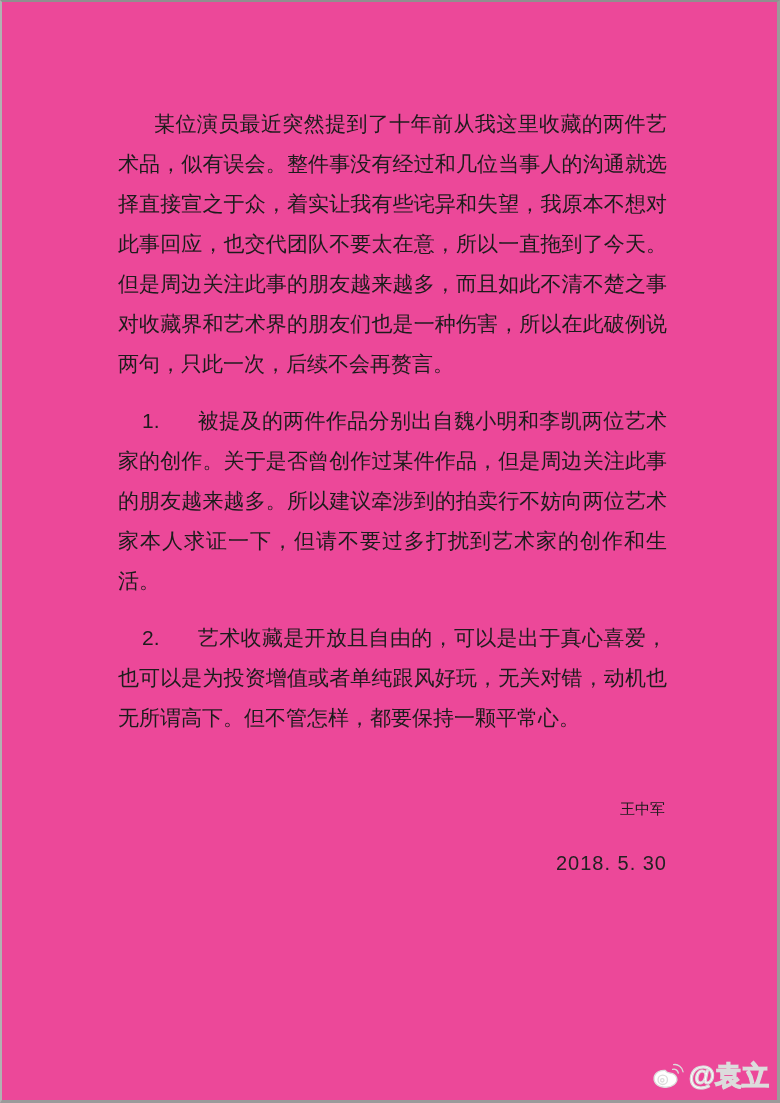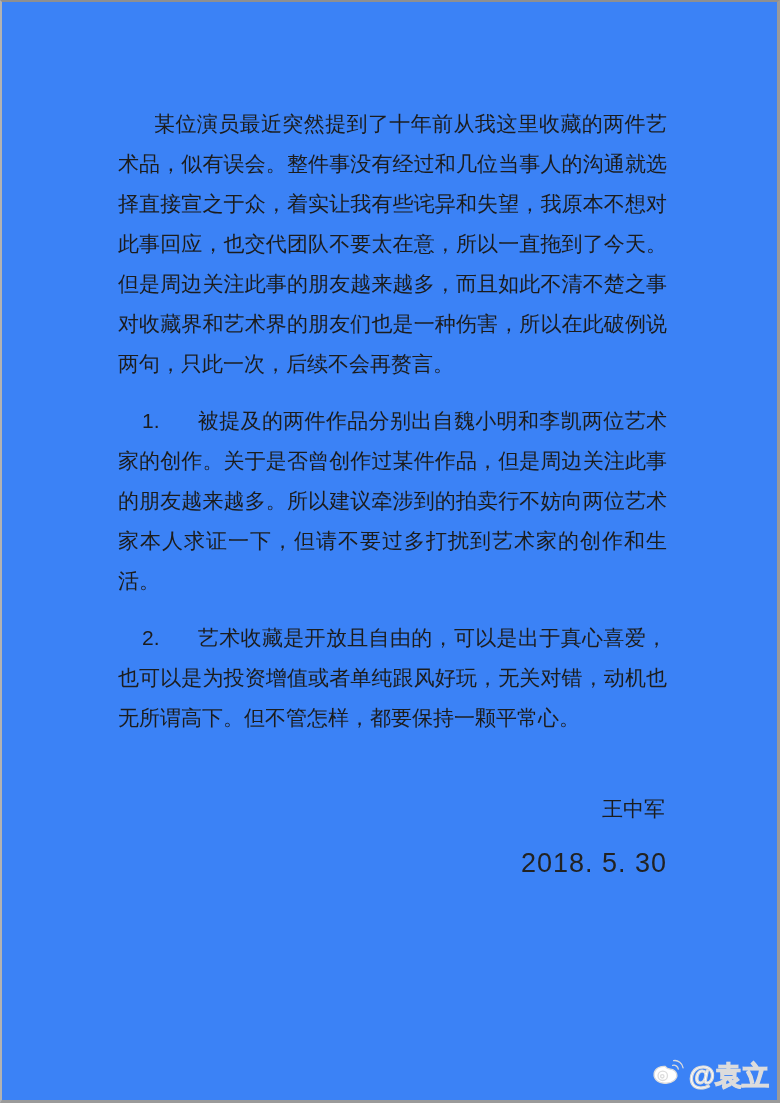--- a/index.html
+++ b/index.html
@@ -5,21 +5,21 @@
   html, body {
     margin: 0;
     padding: 0;
     background: #ffffff;
   }
   .page {
     position: relative;
     box-sizing: border-box;
     width: 780px;
     height: 1103px;
-    background: #3b82f6;
+    background: #ec4899;
     border-top: 2px solid #8f8f8f;
     border-left: 2px solid #b2b2b2;
     border-right: 3px solid #9a9a9a;
     border-bottom: 3px solid #9a9a9a;
     overflow: hidden;
     font-family: "Liberation Sans", sans-serif;
   }
   .content {
     position: absolute;
     left: 116px;
@@ -41,37 +41,38 @@
     text-indent: 24px;
   }
   .num {
     margin-right: 38px;
   }
   .sig-block {
     text-align: right;
   }
   .signature {
     margin-top: 56px;
-    font-size: 21px;
+    font-size: 15px;
     line-height: 30px;
     color: #1c1c1c;
     padding-right: 2px;
   }
   .sig-date {
     margin-top: 24px;
-    font-size: 27px;
+    font-size: 20px;
     line-height: 30px;
     color: #222222;
     letter-spacing: 1px;
   }
   .watermark {
     position: absolute;
     right: 8px;
     bottom: 6px;
     display: flex;
+    align-items: center;
     gap: 5px;
   }
   .wm-handle {
     font-size: 27px;
     font-weight: bold;
     color: #ffffff;
     -webkit-text-stroke: 1.2px #dcdcdc;
     text-shadow: 0 0 1px #e6e6e6;
   }
   .wm-icon svg {

